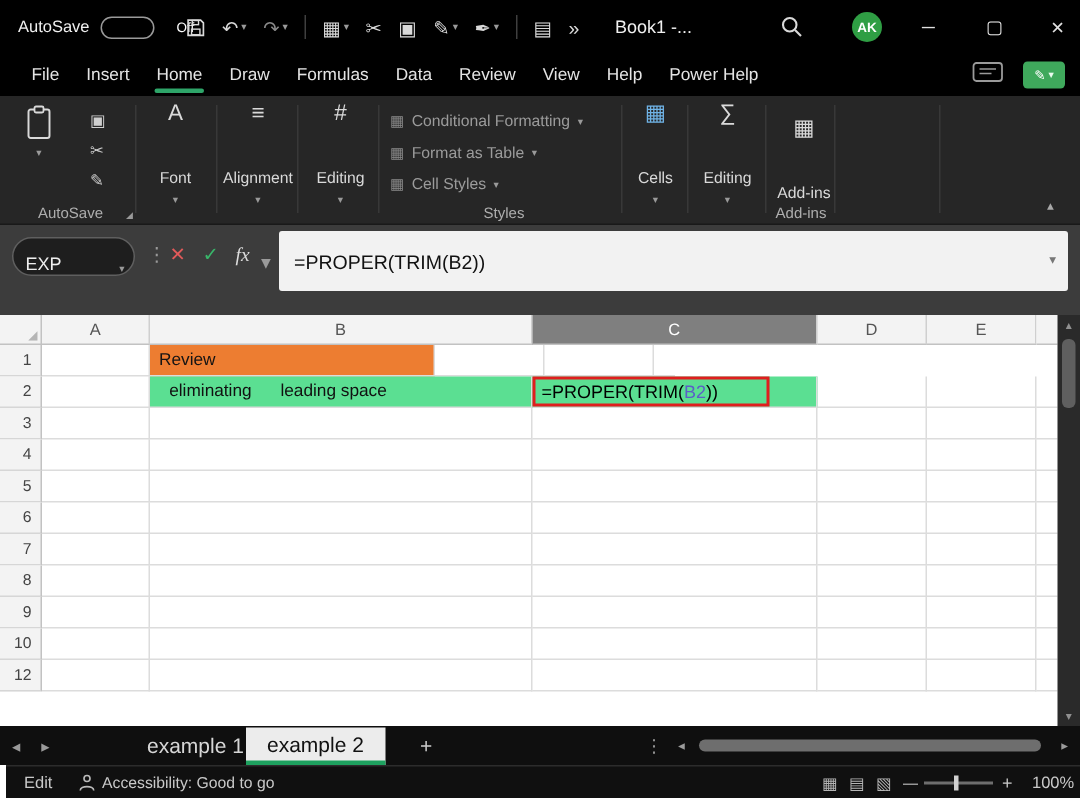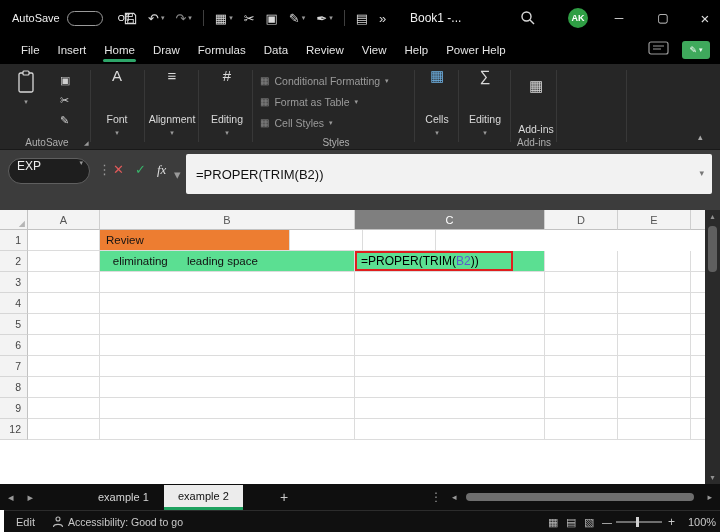--- a/index.html
+++ b/index.html
@@ -43,21 +43,21 @@
   .cicon { font-size:15px; color:#d9d9d9; line-height:1; }
   .clabel { font-size:10.5px; color:#d9d9d9; white-space:nowrap;margin-top:26px; }
   .styles-rows { position:absolute; left:260px; top:6px; width:152px; }
   .styles-row { display:flex; align-items:center; gap:5px; height:21px; color:#9b9b9b; }
   .styles-row .si { font-size:10px; color:#8a8a8a; }
   .styles-row .sl { font-size:10.5px; white-space:nowrap; }
   .clip-small { position:absolute; left:60px; top:10px; display:flex; flex-direction:column; gap:7px; font-size:11px; color:#cfcfcf; }
 
   
   #formulabar { position:absolute; left:0; top:150px; width:720px; height:60px; background:#3C3C3C; }
-  .namebox { position:absolute; left:8px; top:8px; width:82px; height:26px; background:#1E1E1E; border:1px solid #5F5F5F; border-radius:13px; display:flex; align-items:flex-start; padding:0 6px 0 8px; color:#eee; font-size:12px; }
+  .namebox { position:absolute; left:8px; top:8px; width:82px; height:26px; background:#1E1E1E; border:1px solid #5F5F5F; border-radius:13px; display:flex; align-items:flex-end; padding:0 6px 0 8px; color:#eee; font-size:12px; }
   .namebox .caret { margin-left:auto; }
   .fb-glyph { position:absolute; top:12px; font-size:13px; }
   .fb-input { position:absolute; left:186px; top:4px; width:526px; height:40px; background:#F2F2F2; border-radius:2px; display:flex; align-items:center; padding-left:10px; font-size:13px; color:#111; }
   .fb-expand { position:absolute; right:8px; top:14px; color:#777; font-size:9px; }
 
   
   #grid { position:absolute; left:0; top:210px; width:705px; background:#fff; }
   .ch-row { display:flex; height:20px; }
   .ch { background:#F3F3F3; border-right:1px solid #CFCFCF; border-bottom:1px solid #C2C2C2; font-size:11px; color:#555; display:flex; align-items:center; justify-content:center; height:20px; }
   .ch.sel { background:#7F7F7F; color:#fff; }
@@ -76,21 +76,21 @@
   .refclr { color:#5B5FC7; }
 
   
   #vscroll { position:absolute; left:705px; top:210px; width:15px; height:274px; background:#2A2A2A; }
   #vscroll .arr { position:absolute; left:0; width:15px; text-align:center; color:#909090; font-size:8px; }
   #vscroll .thumb { position:absolute; left:3px; width:9px; top:16px; height:46px; background:#5F5F5F; border-radius:4px; }
 
   
   #sheettabs { position:absolute; left:0; top:484px; width:720px; height:26px; background:#0F0F0F; color:#c9c9c9; }
   .stnav { position:absolute; left:8px; top:0; height:26px; display:flex; align-items:center; gap:14px; color:#9a9a9a; font-size:11px; }
-  .stab { position:absolute; top:0; height:26px; display:flex; align-items:center; padding:0 14px; font-size:11px; color:#d6d6d6; }
+  .stab { position:absolute; top:0; height:26px; display:flex; align-items:center; padding:0 14px; font-size:14px; color:#d6d6d6; }
   .stab.active { top:1px; height:25px; background:#ECECEC; color:#111; border-bottom:3px solid #1EA15F; }
   .st-plus { position:absolute; left:272px; top:0; height:26px; display:flex; align-items:center; color:#c9c9c9; font-size:14px; padding:0 8px; }
   .st-dots { position:absolute; left:430px; top:0; height:26px; display:flex; align-items:center; color:#9a9a9a; font-size:12px; }
   .hscroll { position:absolute; left:450px; right:4px; top:0; height:26px; }
   .hscroll .arr { position:absolute; top:0; height:26px; display:flex; align-items:center; color:#9a9a9a; font-size:9px; }
   .hscroll .thumb { position:absolute; left:16px; right:22px; top:9px; height:8px; background:#6E6E6E; border-radius:4px; }
 
   
   #statusbar { position:absolute; left:4px; top:510px; width:720px; height:22px; background:#101010; border-top:1px solid #2C2C2C; color:#c9c9c9; font-size:11px;text-align:center; }
   .sb-item { position:absolute; top:0; height:22px; display:flex; align-items:center; }
@@ -389,20 +389,29 @@
   <div class="r">
       <div class="rh">9</div>
       <div class="c wa"></div>
       <div class="c wb"></div>
       <div class="c wc"></div>
       <div class="c wd"></div>
       <div class="c we"></div>
       <div class="c wf"></div>
     </div>
   <div class="r">
+      <div class="rh">10</div>
+      <div class="c wa"></div>
+      <div class="c wb"></div>
+      <div class="c wc"></div>
+      <div class="c wd"></div>
+      <div class="c we"></div>
+      <div class="c wf"></div>
+    </div>
+  <div class="r">
       <div class="rh">12</div>
       <div class="c wa"></div>
       <div class="c wb"></div>
       <div class="c wc"></div>
       <div class="c wd"></div>
       <div class="c we"></div>
       <div class="c wf"></div>
     </div>
 </div>
 

